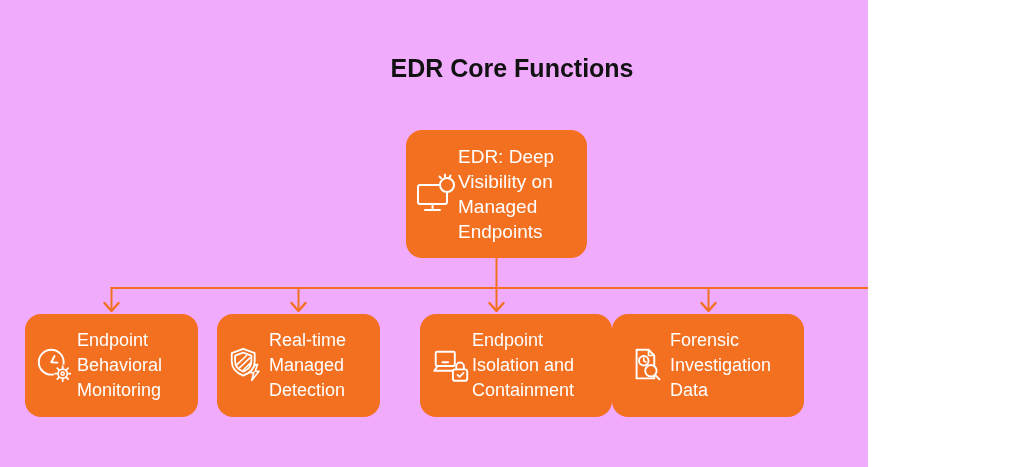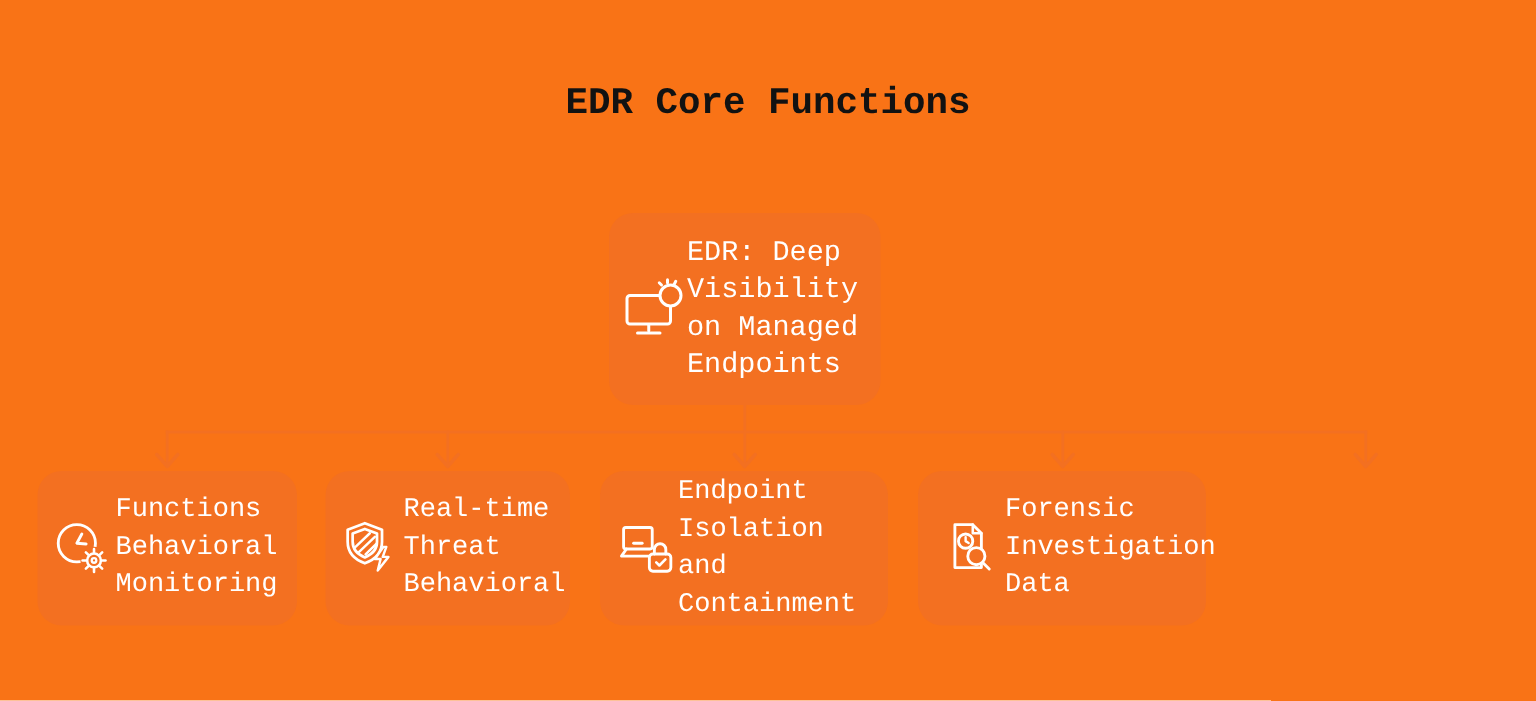--- a/index.html
+++ b/index.html
@@ -3,25 +3,24 @@
 <meta charset="utf-8">
 <style>
   html, body {
     margin: 0;
     padding: 0;
     background: #ffffff;
     font-family: "Liberation Sans", sans-serif;
   }
   #canvas {
     position: relative;
-    width: 1024px;
+    width: 868px;
     height: 467px;
-    background: #f97316;
+    background: #f0abfc;
     overflow: hidden;
-    font-family: Liberation Mono, monospace;
   }
   .title {
     position: absolute;
     top: 54px;
     left: 0;
     width: 1024px;
     text-align: center;
     font-size: 25px;
     font-weight: bold;
     color: #121212;
@@ -45,34 +44,33 @@
     font-size: 18px;
     line-height: 25px;
     text-align: left;
   }
   .node.root {
     left: 406px;
     top: 130px;
     width: 181px;
     height: 128px;
     padding: 8px 6px 8px 8px;
-    margin-top: 12px;
   }
   .node.root .label {
     font-size: 19px;
     line-height: 25px;
   }
   .node.child {
     top: 314px;
     height: 103px;
     padding: 6px 6px 6px 10px;
   }
   #child-0 { left: 25px;  width: 173px; }
   #child-1 { left: 217px; width: 163px; }
-  #child-2 { left: 400px; width: 192px; align-items: center; }
+  #child-2 { left: 420px; width: 192px; align-items: center; }
   #child-3 { left: 612px; width: 192px; padding-left: 16px; }
   #child-4 { left: 824px; width: 176px; }
   svg.icon-svg {
     stroke: #ffffff;
     fill: none;
     stroke-width: 2;
     stroke-linecap: round;
     stroke-linejoin: round;
   }
   #connectors {
@@ -136,37 +134,37 @@
           <line x1="25.1" y1="33.9" x2="23.3" y2="35.7"></line>
           <line x1="23.5" y1="30" x2="21" y2="30"></line>
           <line x1="25.1" y1="26.1" x2="23.3" y2="24.3"></line>
           <line x1="29" y1="24.5" x2="29" y2="22"></line>
           <line x1="32.9" y1="26.1" x2="34.7" y2="24.3"></line>
         </g>
         <circle cx="29" cy="30" r="4.8" stroke-width="1.8"></circle>
         <circle cx="29" cy="30" r="1.6" stroke-width="1.6"></circle>
       </svg>
     </span>
-    <span class="label">Functions Behavioral Monitoring</span>
+    <span class="label">Endpoint Behavioral Monitoring</span>
   </div>
 
   <div class="node child" id="child-1">
     <span class="icon">
       <svg class="icon-svg" width="42" height="42" viewBox="0 0 44 44">
         <path d="M17 4 L29 8.5 V17 C29 24.5 24 29.5 17 32 C10 29.5 5 24.5 5 17 V8.5 Z" stroke-width="1.9"></path>
         <path d="M17 8 L25.5 11.2 V17 C25.5 22.3 22 25.9 17 27.9 C12 25.9 8.5 22.3 8.5 17 V11.2 Z" stroke-width="1.9"></path>
         <g stroke-width="1.7">
           <line x1="10.5" y1="20.5" x2="20.5" y2="11"></line>
           <line x1="13" y1="24" x2="24" y2="13.5"></line>
           <line x1="17.5" y1="25.8" x2="25" y2="18.5"></line>
         </g>
         <path d="M30 20.5 L24 29 H28 L26 37 L33.5 27.5 H29.5 L32 20.5 Z" fill="#F37021" stroke-width="1.7"></path>
       </svg>
     </span>
-    <span class="label">Real-time Threat Behavioral</span>
+    <span class="label">Real-time Managed Detection</span>
   </div>
 
   <div class="node child" id="child-2">
     <span class="icon">
       <svg class="icon-svg" width="42" height="42" viewBox="0 0 44 44">
         <rect x="6" y="7" width="20" height="15" rx="1.5"></rect>
         <line x1="13" y1="18" x2="19" y2="18"></line>
         <path d="M8 22 L4.5 27 H24"></path>
         <rect x="24" y="25.5" width="15" height="12" rx="2.5" fill="#F37021"></rect>
         <path d="M27.5 25.5 V22.3 A4 4 0 0 1 35.5 22.3 V25.5"></path>

